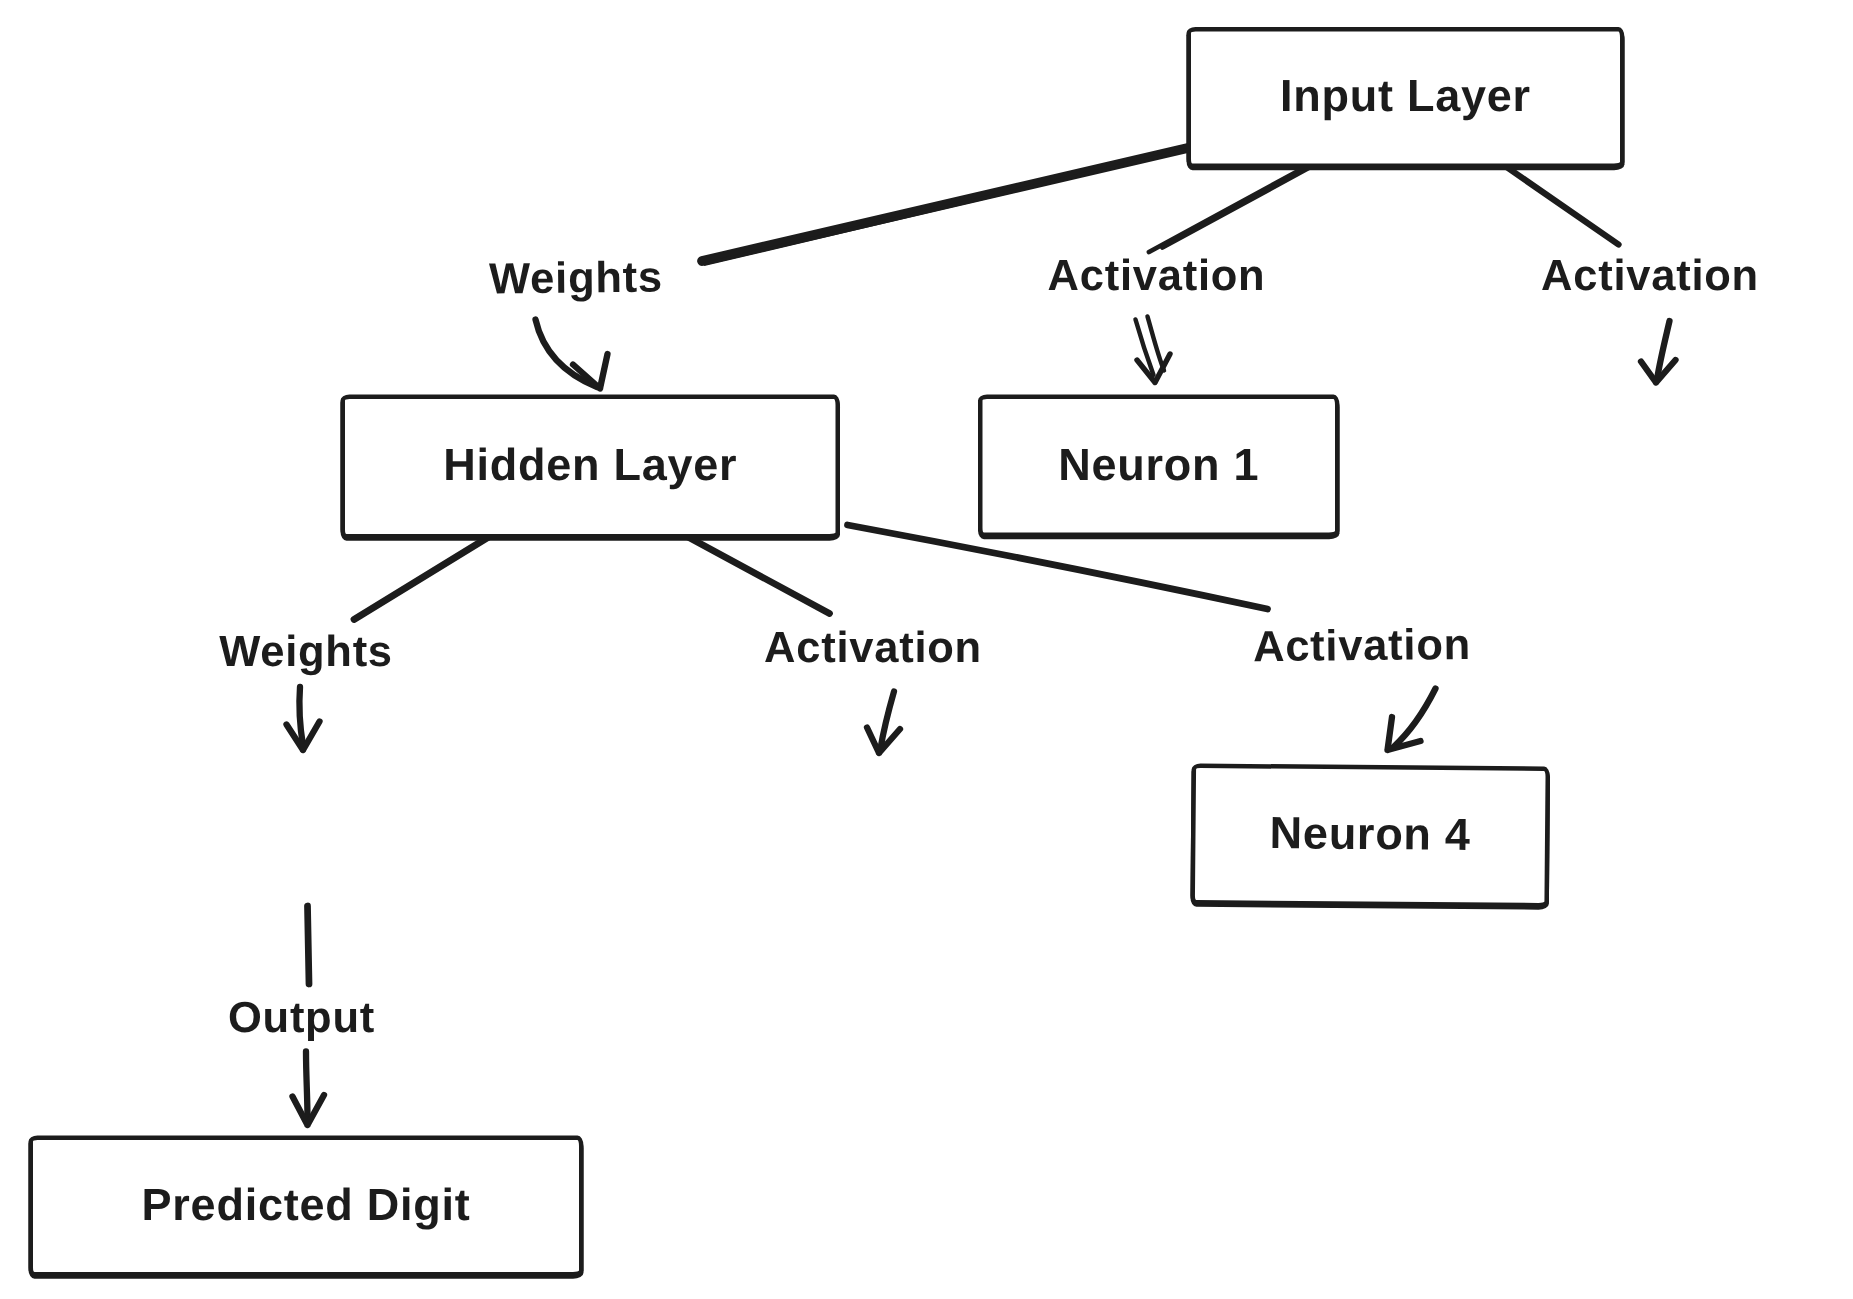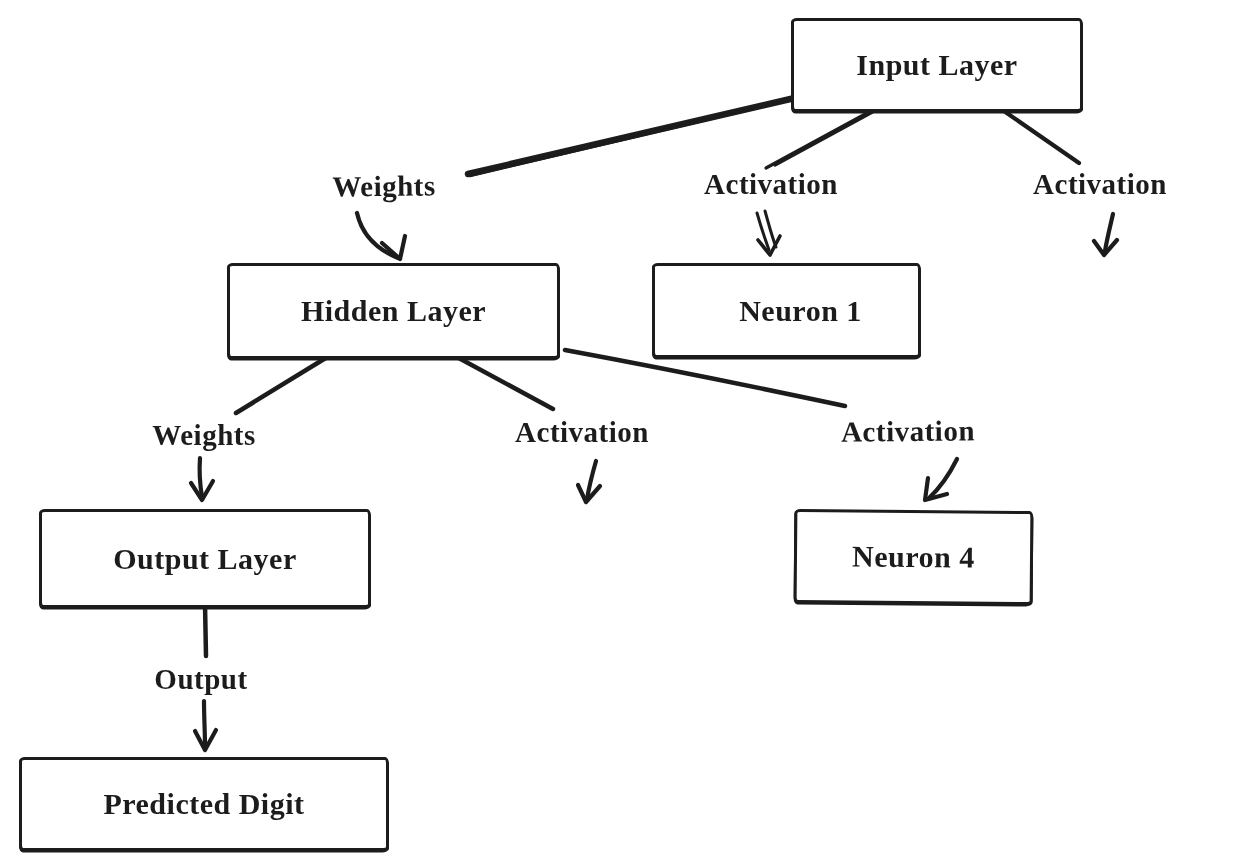--- a/index.html
+++ b/index.html
@@ -6,21 +6,21 @@
     margin: 0;
     padding: 0;
     background: #ffffff;
   }
   #canvas {
     position: relative;
     width: 1235px;
     height: 866px;
     background: #ffffff;
     overflow: hidden;
-    font-family: Liberation Serif, serif;
+    font-family: Liberation Sans, sans-serif;
     color: #1c1c1c;
   }
   #connectors {
     position: absolute;
     left: 0; top: 0;
     width: 1235px;
     height: 866px;
   }
   .node {
     position: absolute;
@@ -111,28 +111,25 @@
   </svg>
 
   <div class="node" style="left:791px; top:18px; width:286px; height:88px;">
     <span>Input Layer</span>
   </div>
 
   <div class="node" style="left:227px; top:263px; width:327px; height:90px;text-align:right;">
     <span>Hidden Layer</span>
   </div>
 
-  <div class="node" style="left:652px; top:263px; width:235px; height:89px;padding-left:28px;">
+  <div class="node" style="left:652px; top:263px; width:235px; height:89px;">
     <span>Neuron 1</span>
   </div>
 
 
-  <div class="node" style="left:39px; top:509px; width:326px; height:93px;">
-    <span>Output Layer</span>
-  </div>
 
 
   <div class="node r-pos" style="left:794px; top:510px; width:233px; height:88px;">
     <span>Neuron 4</span>
   </div>
 
   <div class="node" style="left:19px; top:757px; width:364px; height:88px;">
     <span>Predicted Digit</span>
   </div>
 

